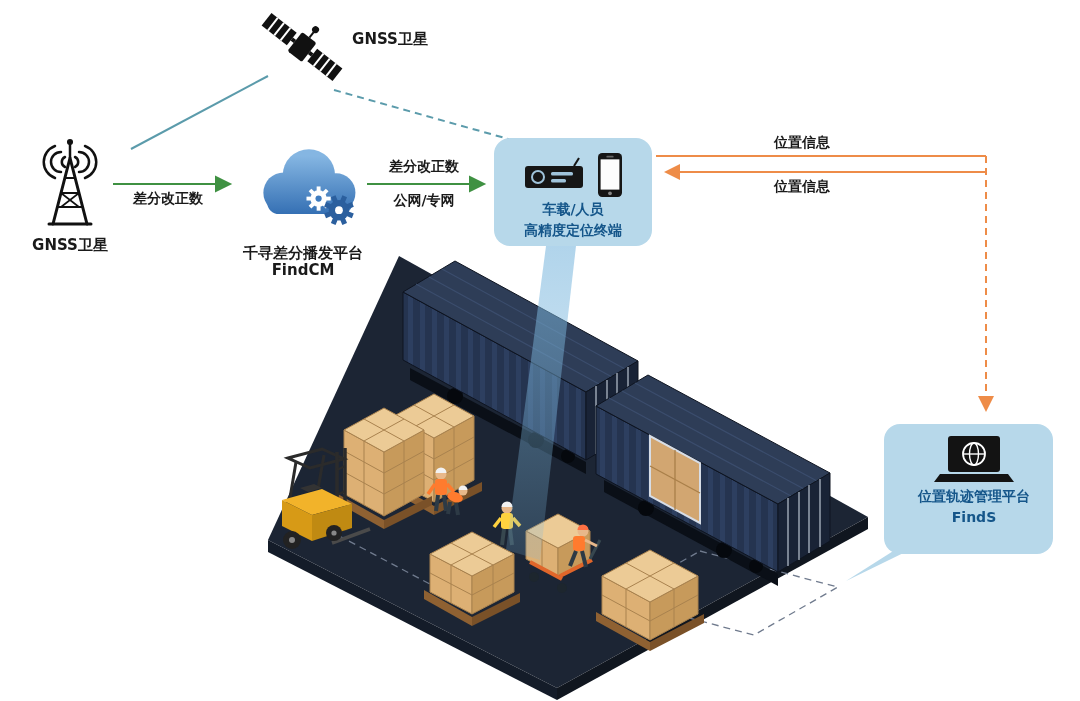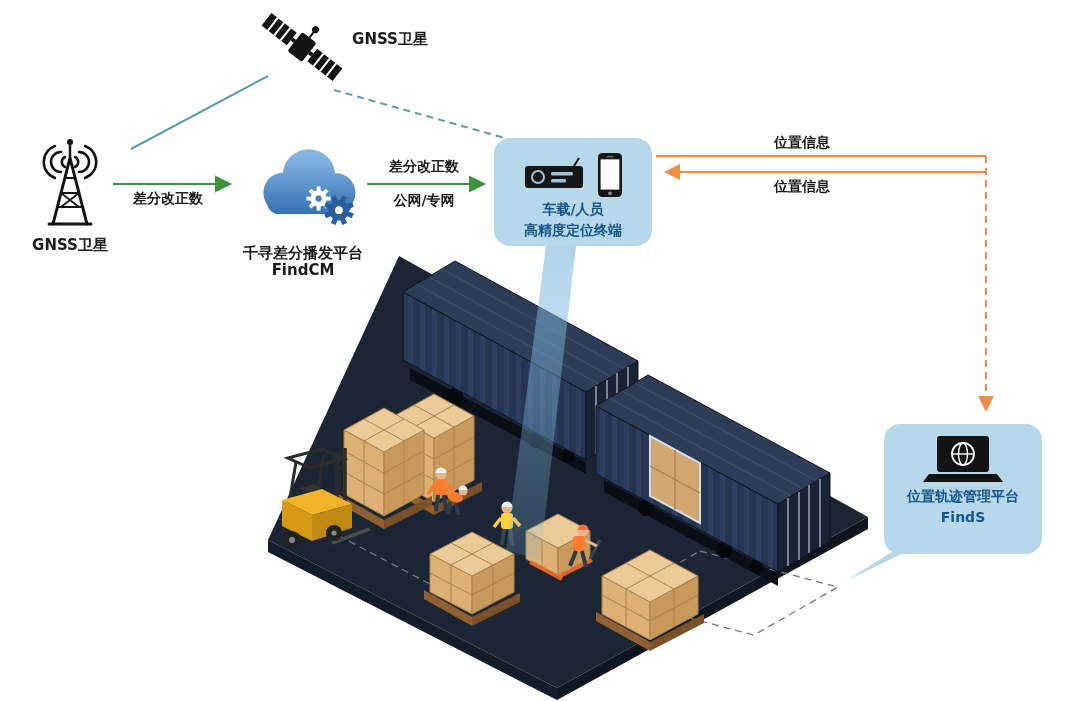--- a/index.html
+++ b/index.html
@@ -352,21 +352,21 @@
         <rect x="0" y="0" width="23" height="42" rx="4" fill="#161616"></rect>
         <rect x="2.5" y="6" width="18" height="29" fill="#fdfdfd"></rect>
         <rect x="8" y="2.5" width="7" height="1.8" rx="0.9" fill="#666666"></rect>
         <circle cx="11.5" cy="38.5" r="1.8" fill="#888888"></circle>
       </svg>
     </div>
     <div class="bubble-label">车载/人员</div>
     <div class="bubble-label">高精度定位终端</div>
   </div>
 
-  <div class="bubble finds-bubble" style="left:884px;top:424px;width:158px;height:130px;">
+  <div class="bubble finds-bubble" style="left:884px;top:424px;width:158px;height:130px;padding-left:11px;">
     <svg width="80" height="50" viewBox="0 0 80 50">
       <rect x="14" y="0" width="52" height="36" rx="3" fill="#131313"></rect>
       <circle cx="40" cy="18" r="11" fill="none" stroke="#ffffff" stroke-width="1.8"></circle>
       <ellipse cx="40" cy="18" rx="4.5" ry="11" fill="none" stroke="#ffffff" stroke-width="1.4"></ellipse>
       <line x1="29" y1="18" x2="51" y2="18" stroke="#ffffff" stroke-width="1.4"></line>
       <polygon points="6,38 74,38 80,46 0,46" fill="#131313"></polygon>
     </svg>
     <div class="bubble-label">位置轨迹管理平台</div>
     <div class="bubble-label">FindS</div>
   </div>

